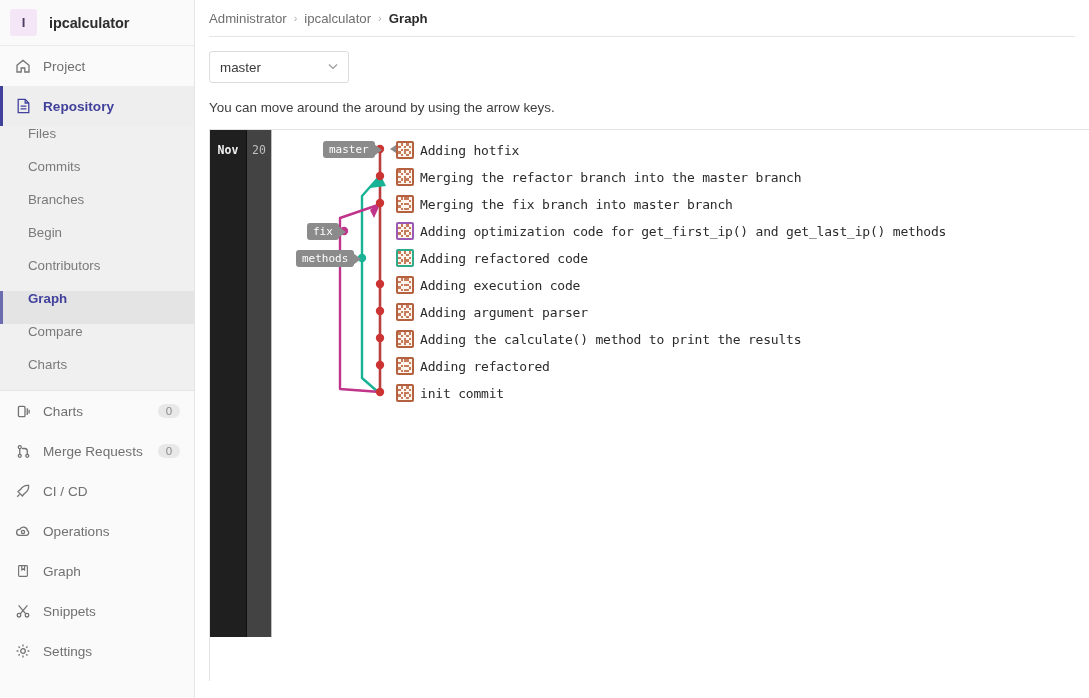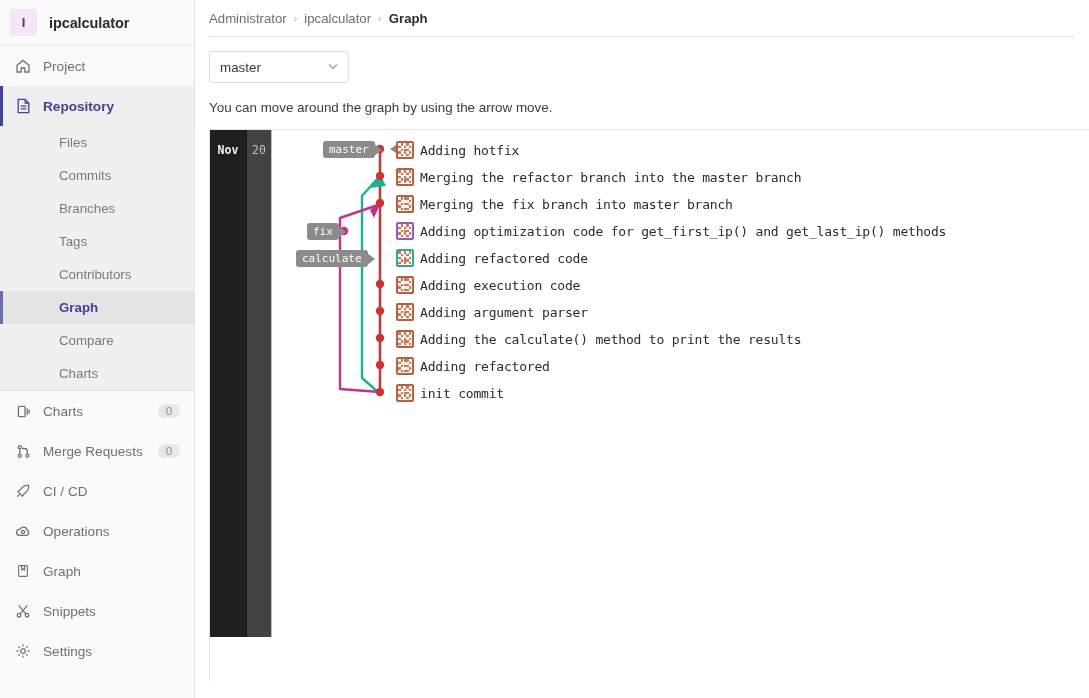--- a/index.html
+++ b/index.html
@@ -84,22 +84,22 @@
     border-radius: 9px;
     padding: 1px 7px;
     min-width: 22px;
     text-align: center;
   }
 
   
   .submenu { list-style: none; margin: 0; padding: 0; background: #f0f0f0; }
   .submenu-item {
     height: 33px;
-    display: flex; align-items: center;
-    padding-left: 59px;
+    display: flex; 
+    padding-left: 28px;
     font-size: 13.3px;
     color: #7a7a7a;
     position: relative;
     cursor: pointer;
   }
   .submenu-item.active {
     background: #e4e4e4;
     color: #41419c;
     font-weight: 700;
   }
@@ -342,21 +342,21 @@
           <li class="submenu-item">
             <span>Files</span>
           </li>
           <li class="submenu-item">
             <span>Commits</span>
           </li>
           <li class="submenu-item">
             <span>Branches</span>
           </li>
           <li class="submenu-item">
-            <span>Tags</span>
+            <span>Begin</span>
           </li>
           <li class="submenu-item">
             <span>Contributors</span>
           </li>
           <li class="submenu-item active">
             <span>Graph</span>
           </li>
           <li class="submenu-item">
             <span>Compare</span>
           </li>
@@ -458,21 +458,21 @@
 
     <div class="controls">
       <div class="branch-select">
         <span>master</span>
         <span class="caret">
           <svg width="10" height="7" viewBox="0 0 10 7" fill="none" stroke="#9a9a9a" stroke-width="1.3">
             <path d="M1 1.6 5 5.4 9 1.6"></path>
           </svg>
         </span>
       </div>
-      <div class="hint-text">You can move around the graph by using the arrow move.</div>
+      <div class="hint-text">You can move around the around by using the arrow keys.</div>
     </div>
 
     <div class="graph-panel">
 
 
       <div class="graph-body">
 
         <div class="date-col-month"></div>
         <div class="date-col-day"></div>
         <div class="date-label date-month-label">Nov</div>
@@ -504,21 +504,21 @@
         <div class="ref-label" style="left:113px; top:11px;">
           <span>master</span>
         </div>
         <div class="arrow-left-gray" style="left:180px; top:13px;"></div>
 
         <div class="ref-label" style="left:97px; top:93px;">
           <span>fix</span>
         </div>
 
         <div class="ref-label" style="left:86px; top:120px;">
-          <span>calculate</span>
+          <span>methods</span>
         </div>
 
         <div class="commit-rows">
 
           <div class="commit-row" style="top:9px;">
             <span class="avatar" style="box-shadow: inset 0 0 0 2px #b5603f;">
                 <span class="idcell" style="left: 4.92px; top: 2.2px; width: 2.32px; height: 2.32px;"></span>
                 <span class="idcell" style="left: 10.36px; top: 2.2px; width: 2.32px; height: 2.32px;"></span>
                 <span class="idcell" style="left: 2.2px; top: 4.92px; width: 2.32px; height: 2.32px;"></span>
                 <span class="idcell" style="left: 7.64px; top: 4.92px; width: 2.32px; height: 2.32px;"></span>

